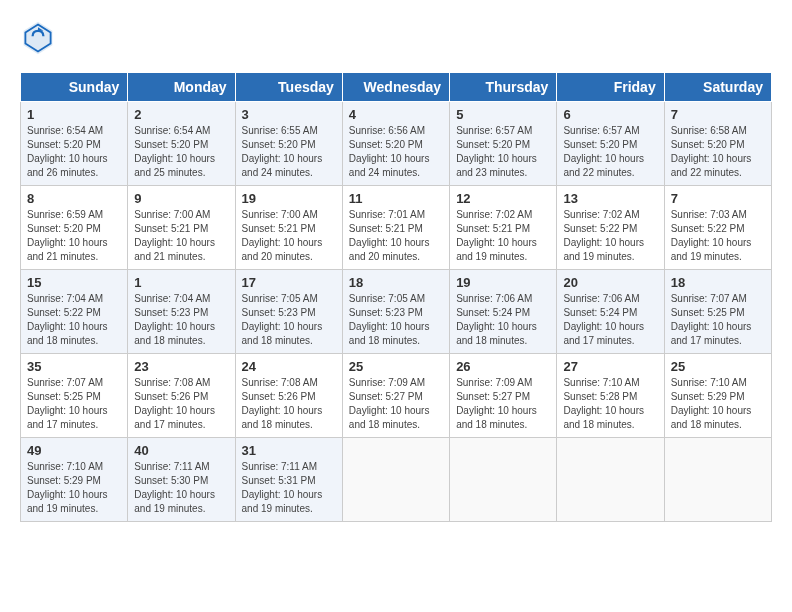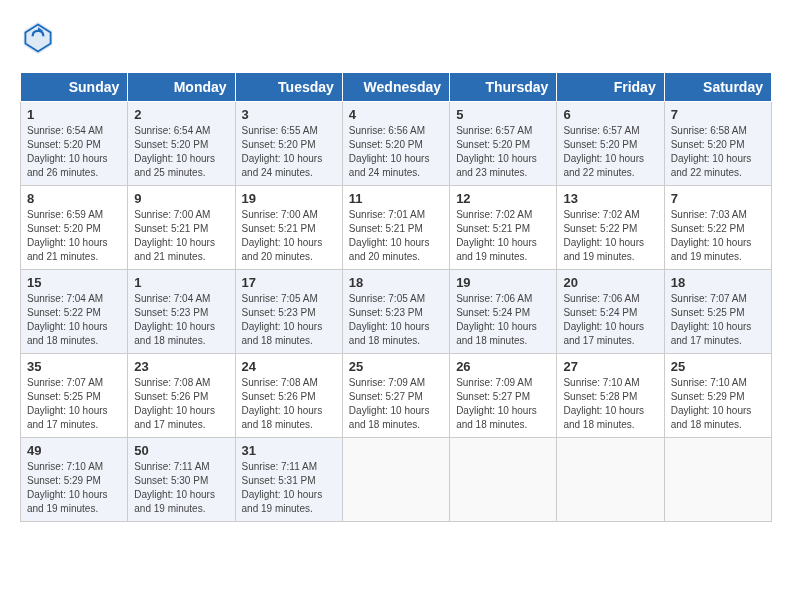--- a/index.html
+++ b/index.html
@@ -336,21 +336,21 @@
       </tr>
       <tr>
         <td>
           <span class="day-num">49</span>
           <div class="day-info" style="white-space: pre-line;">Sunrise: 7:10 AM
 Sunset: 5:29 PM
 Daylight: 10 hours
 and 19 minutes.</div>
         </td>
         <td>
-          <span class="day-num">50</span>
+          <span class="day-num">40</span>
           <div class="day-info" style="white-space: pre-line;">Sunrise: 7:11 AM
 Sunset: 5:30 PM
 Daylight: 10 hours
 and 19 minutes.</div>
         </td>
         <td>
           <span class="day-num">31</span>
           <div class="day-info" style="white-space: pre-line;">Sunrise: 7:11 AM
 Sunset: 5:31 PM
 Daylight: 10 hours

